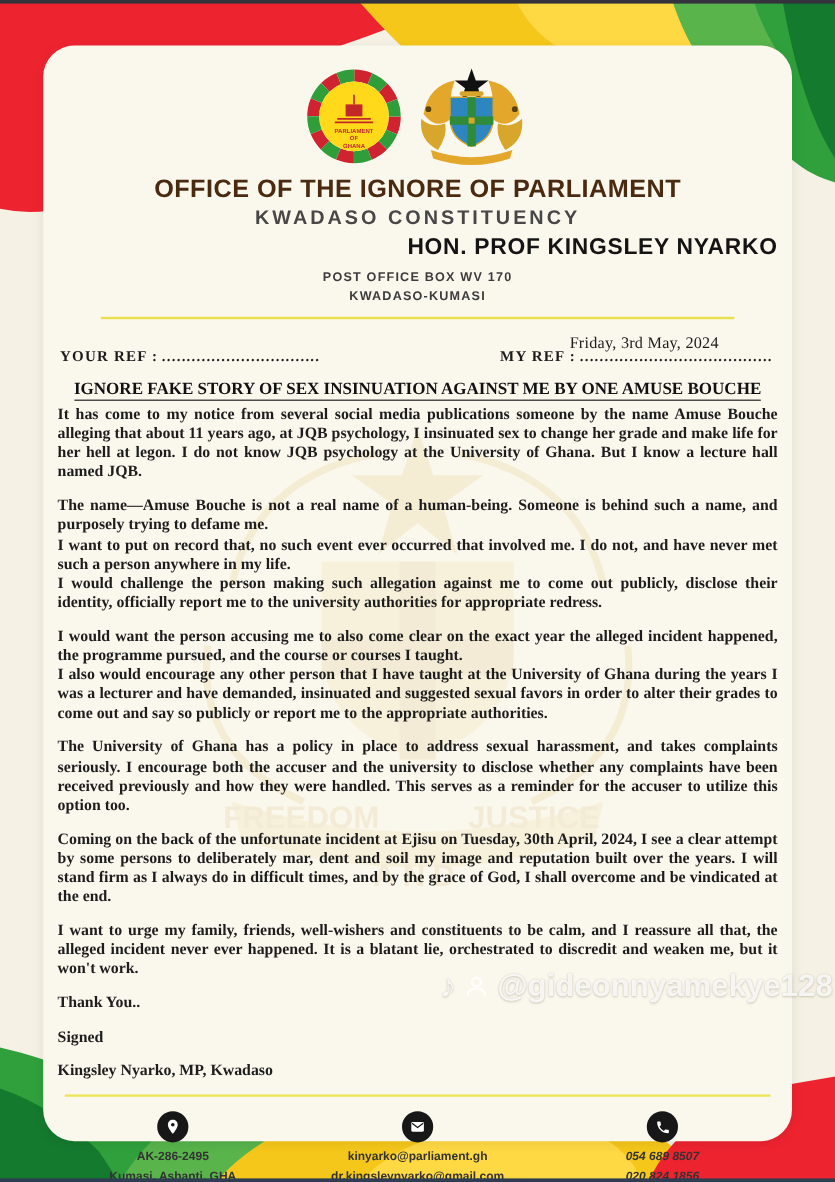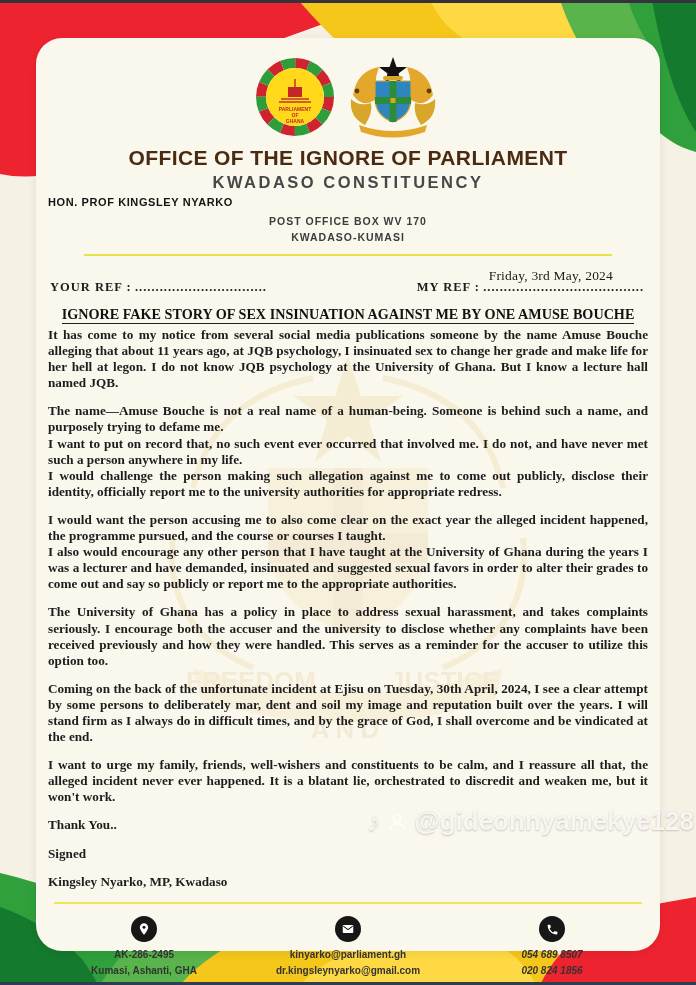--- a/index.html
+++ b/index.html
@@ -33,40 +33,40 @@
   .logos { display:flex; justify-content:center; align-items:center; gap:10px; height:82px; }
   .office-title {
     margin-top:8px; text-align:center; font-family:"Liberation Sans", sans-serif;
     font-weight:900; font-size:21px; letter-spacing:0.4px; color:#4A2B12;
   }
   .constituency {
     margin-top:3px; text-align:center; font-family:Liberation Sans, sans-serif;
     font-weight:700; font-size:16.5px; letter-spacing:2.5px; color:#474747;
   }
   .mp-name {
-    margin-top:4px; text-align:left; font-family:"Liberation Sans", sans-serif;
-    font-weight:900; font-size:11px; letter-spacing:0.6px; color:#141414;
+    margin-top:4px; text-align:right; font-family:"Liberation Sans", sans-serif;
+    font-weight:900; font-size:19px; letter-spacing:0.6px; color:#141414;
   }
   .po-box, .city {
     text-align:center; font-family:"Liberation Sans", sans-serif;
     font-weight:700; font-size:10.5px; letter-spacing:1px; color:#3c3c3c;
   }
   .po-box { margin-top:7px; } .city { margin-top:4px; }
   .rule-yellow { height:2px; background:#E9E14C; margin:11px auto 0 auto; width:88%; }
 
   
   .refs {
     margin-top:24px; display:flex; justify-content:space-between;
     padding:0 4px 0 2px; font-weight:700; font-size:12.5px; color:#1c1c1c;
   }
   .ref-label { letter-spacing:1px; }
   .ref-dots { letter-spacing:1px; font-weight:700; }
   .my-ref { position:relative; }
   .my-ref .date {
-    position:absolute; top:-12px; left:72px; font-weight:400; font-size:13.5px;
+    position:absolute; top:-12px; left:58px; font-weight:400; font-size:13.5px;
     letter-spacing:0.2px; white-space:nowrap; color:#1c1c1c;
   }
 
   
   .letter-title {
     margin-top:11px; text-align:center; font-weight:700; font-size:14.2px; color:#111;
   }
   .letter-title span { border-bottom:1.6px solid #222; padding-bottom:1px; }
   .letter-body { margin-top:4px; font-size:13.2px; line-height:1.22; color:#1d1d1d; }
   .letter-body .block { margin-bottom:12px; }

